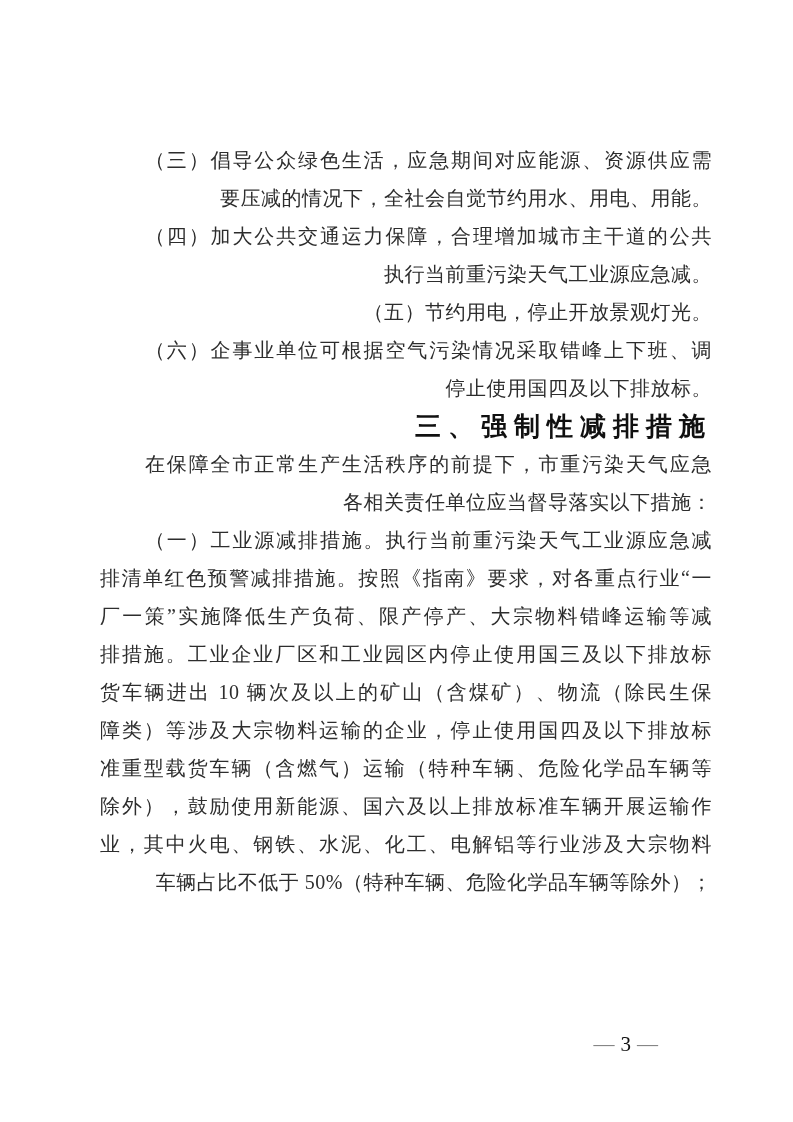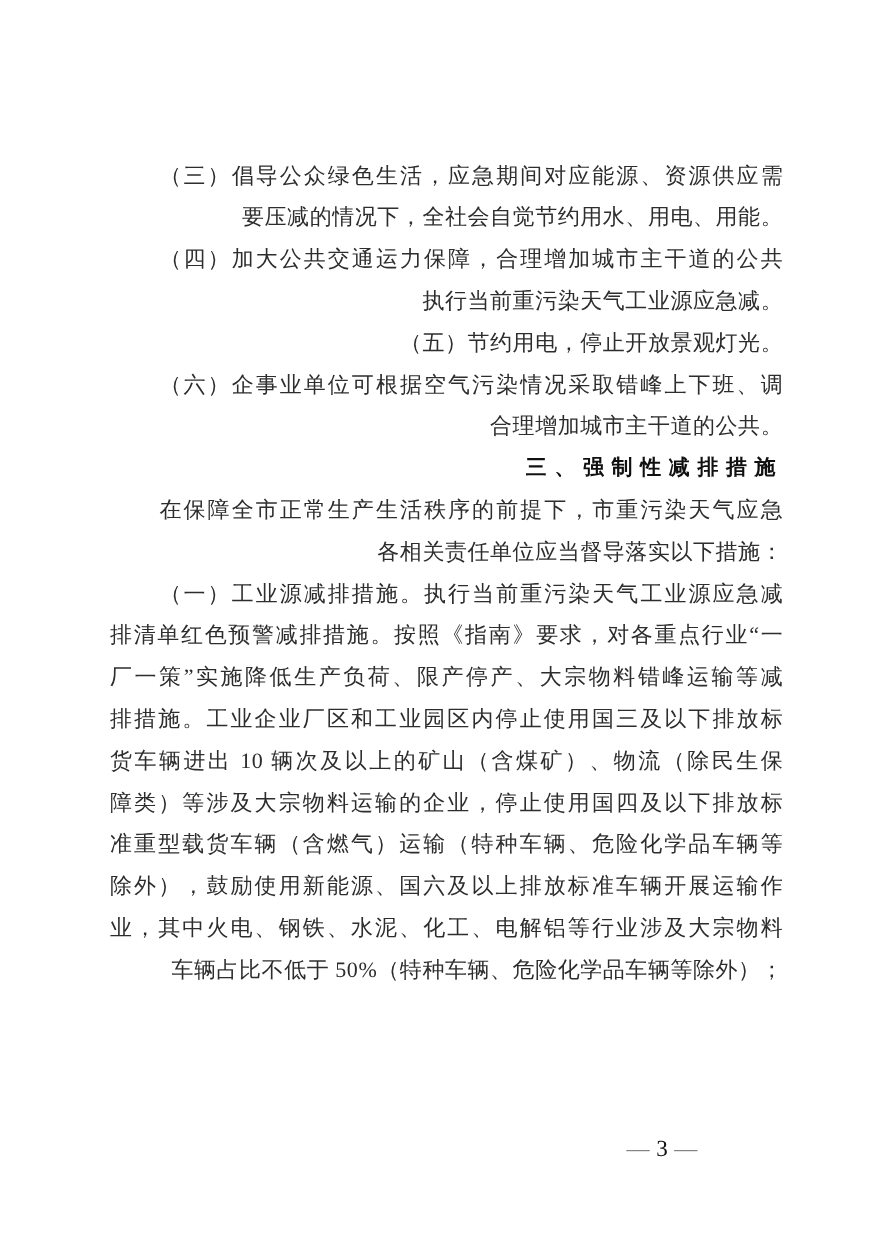--- a/index.html
+++ b/index.html
@@ -8,20 +8,21 @@
     background: #ffffff;
   }
   .page {
     position: relative;
     width: 733px;
     height: 1122px;
     background: #ffffff;
     font-family: "Liberation Serif", "DejaVu Serif", serif;
     color: #2d2d2d;
     overflow: hidden;
+    padding-left: 24px;
   }
   .body-text {
     position: absolute;
     left: 100px;
     top: 141px;
     width: 612px;
   }
   .line {
     font-size: 20px;
     letter-spacing: 0.5px;
@@ -33,21 +34,21 @@
   .line.indent {
     text-indent: 45px;
   }
   .line.just {
     text-align: justify;
     text-align-last: justify;
   }
   .line.heading {
     font-family: "Liberation Sans", "DejaVu Sans", sans-serif;
     font-weight: 700;
-    font-size: 19px;
+    font-size: 26px;
     letter-spacing: 7px;
     color: #101010;
   }
   .page-number {
     position: absolute;
     top: 1032px;
     right: 99px;
     font-size: 21px;
     line-height: 24px;
     color: #111111;
@@ -65,21 +66,21 @@
 <body>
 
 <div class="page">
   <div class="body-text" id="doc-lines">
       <div class="line indent just">（三）倡导公众绿色生活，应急期间对应能源、资源供应需</div>
       <div class="line">要压减的情况下，全社会自觉节约用水、用电、用能。</div>
       <div class="line indent just">（四）加大公共交通运力保障，合理增加城市主干道的公共</div>
       <div class="line">执行当前重污染天气工业源应急减。</div>
       <div class="line indent">（五）节约用电，停止开放景观灯光。</div>
       <div class="line indent just">（六）企事业单位可根据空气污染情况采取错峰上下班、调</div>
-      <div class="line">合理增加城市主干道的公共。</div>
+      <div class="line">停止使用国四及以下排放标。</div>
       <div class="line heading indent">三、强制性减排措施</div>
       <div class="line indent just">在保障全市正常生产生活秩序的前提下，市重污染天气应急</div>
       <div class="line">各相关责任单位应当督导落实以下措施：</div>
       <div class="line indent just">（一）工业源减排措施。执行当前重污染天气工业源应急减</div>
       <div class="line just">排清单红色预警减排措施。按照《指南》要求，对各重点行业“一</div>
       <div class="line just">厂一策”实施降低生产负荷、限产停产、大宗物料错峰运输等减</div>
       <div class="line just">排措施。工业企业厂区和工业园区内停止使用国三及以下排放标</div>
       <div class="line just">货车辆进出 10 辆次及以上的矿山（含煤矿）、物流（除民生保</div>
       <div class="line just">障类）等涉及大宗物料运输的企业，停止使用国四及以下排放标</div>
       <div class="line just">准重型载货车辆（含燃气）运输（特种车辆、危险化学品车辆等</div>

